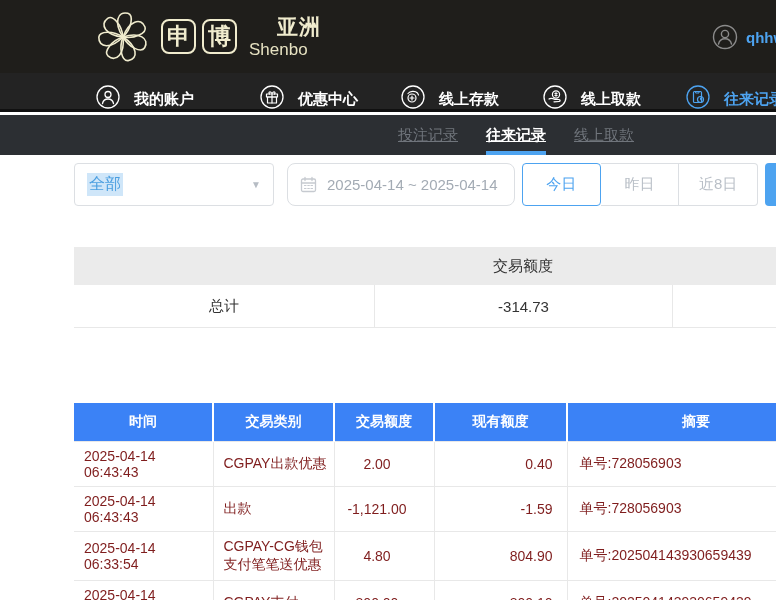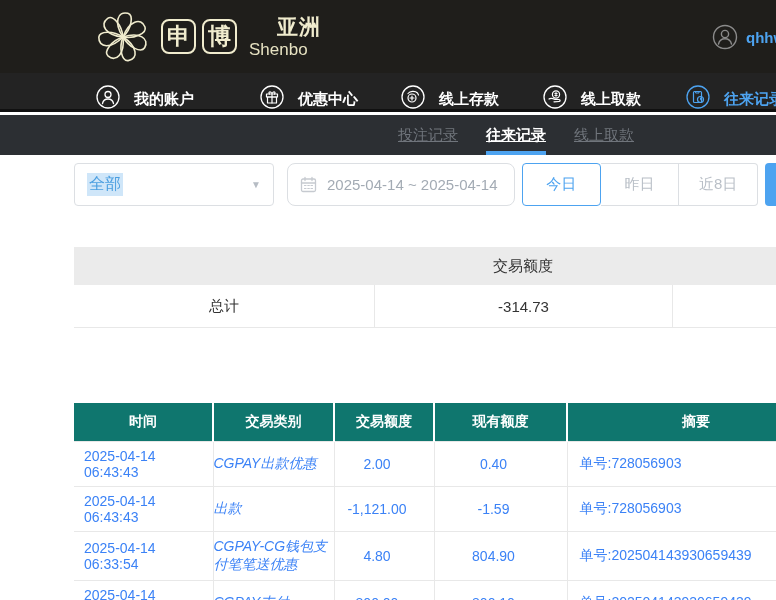--- a/index.html
+++ b/index.html
@@ -67,30 +67,30 @@
   .summary-body { height:43px; display:flex; border-bottom:1px solid #e8e8e8; background:#fff; }
   .sb-cell { display:flex; align-items:center; justify-content:center;
     color:#333; font-size:15px; }
   .sb-c1 { width:300px; }
   .sb-c2 { width:298px; border-left:1px solid #e8e8e8; }
   .sb-c3 { width:152px; border-left:1px solid #e8e8e8; }
 
   
   .data-table { position:absolute; left:74px; top:403px; width:750px;
     border-collapse:collapse; table-layout:fixed; }
-  .data-table thead th { height:38px; background:#0f766e; color:#ffffff;
+  .data-table thead th { height:38px; background:#3b82f6; color:#ffffff;
     font-size:14px; font-weight:bold; text-align:center; border-left:2px solid #fff; }
   .data-table thead th:first-child { border-left:none; }
-  .data-table tbody td { border:1px solid #e8e8e8; color:#3b82f6; font-size:14px;
+  .data-table tbody td { border:1px solid #e8e8e8; color:#7f1d1d; font-size:14px;
     background:#fff; padding:6px 0;margin-top:15px; }
   .data-table tbody tr { height:40px; }
   .data-table tbody td.c-time { padding-left:10px; }
-  .data-table tbody td.c-type { padding-right:6px;font-style:italic; }
+  .data-table tbody td.c-type { padding-left:10px; padding-right:6px; }
   .data-table tbody td.c-amt { text-align:center; padding-right:14px; }
-  .data-table tbody td.c-bal { text-align:center; padding-right:14px; }
+  .data-table tbody td.c-bal { text-align:right; padding-right:14px; }
   .data-table tbody td.c-sum { padding-left:12px; }
   .data-table tbody tr td:first-child { border-left:none; }
 
   svg .ln { fill:none; stroke-linecap:round; stroke-linejoin:round; }
 </style>
 </head>
 <body>
 
 <div class="stage">
 

